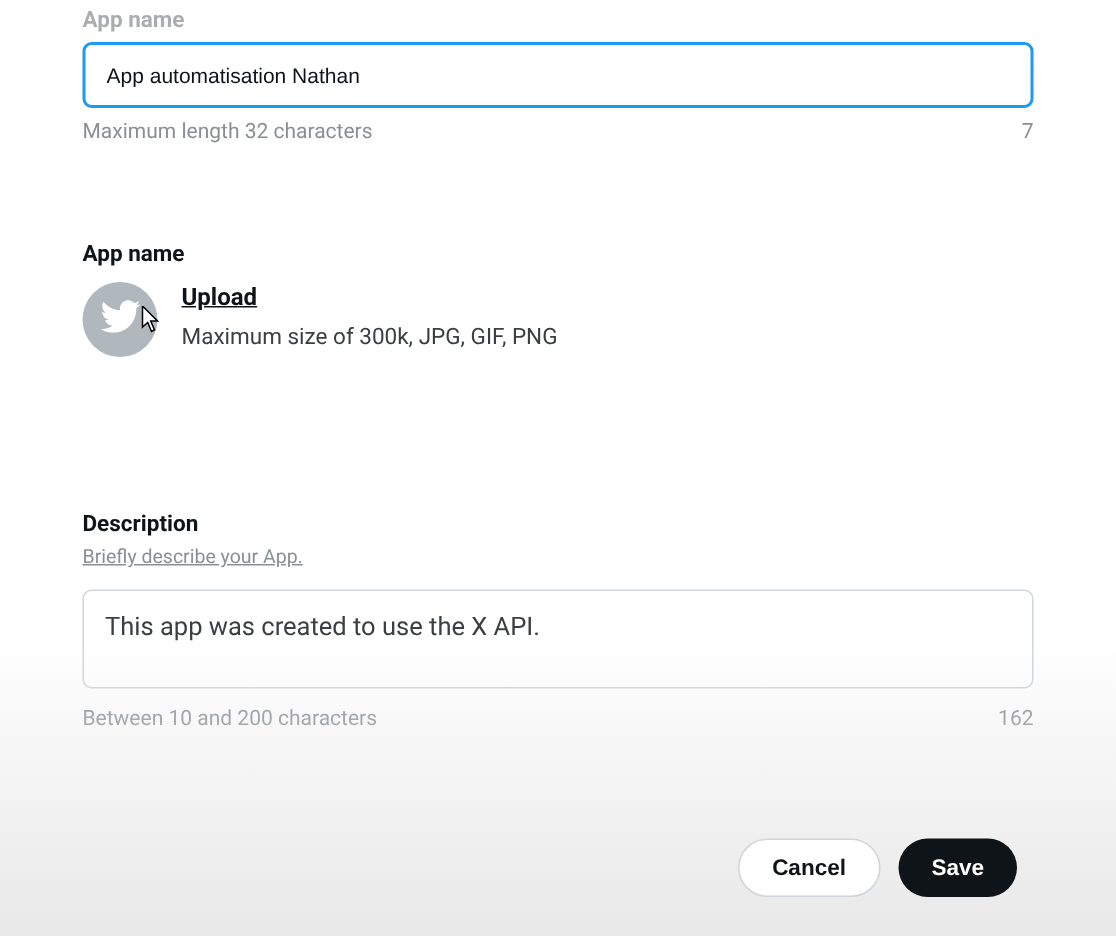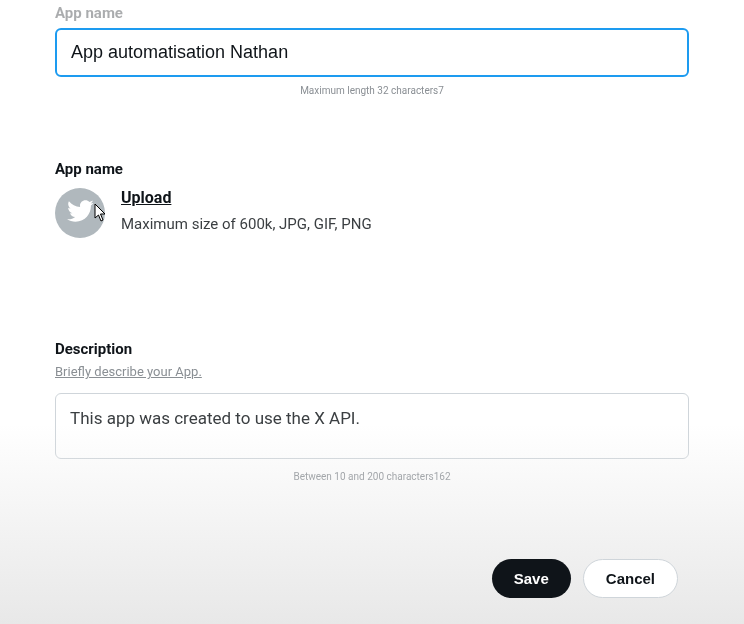--- a/index.html
+++ b/index.html
@@ -27,30 +27,30 @@
     }
     .field-label.cutoff {
       margin-top: -6px;
       opacity: 0.35;
     }
     .input-name {
       width: 100%;
       border: 2px solid #1d9bf0;
       border-radius: 6px;
       padding: 12px 14px;
-      font-size: 18px;
+      font-size: 14px;
       color: #0f1419;
       outline: none;
       background: #fff;
     }
     .helper-row {
       display: flex;
-      justify-content: center;
+      justify-content: space-between;
       margin-top: 8px;
-      font-size: 10px;
+      font-size: 14px;
       color: #8a8f94;
     }
     .section {
       margin-top: 64px;
     }
     .icon-row {
       display: flex;
       align-items: flex-start;
       gap: 16px;
       margin-top: 10px;
@@ -174,40 +174,40 @@
     <div class="icon-row">
       <div class="icon-circle">
         <span>
           <svg viewBox="0 0 24 24">
               <path d="M23.643 4.937c-.835.37-1.732.62-2.675.733.962-.576 1.7-1.49 2.048-2.578-.9.534-1.897.922-2.958 1.13-.85-.904-2.06-1.47-3.4-1.47-2.572 0-4.658 2.086-4.658 4.66 0 .364.042.718.12 1.06-3.873-.195-7.304-2.05-9.602-4.868-.4.69-.63 1.49-.63 2.342 0 1.616.823 3.043 2.072 3.878-.764-.025-1.482-.234-2.11-.583v.06c0 2.257 1.605 4.14 3.737 4.568-.392.106-.803.162-1.227.162-.3 0-.593-.028-.877-.082.593 1.85 2.313 3.198 4.352 3.234-1.595 1.25-3.604 1.995-5.786 1.995-.376 0-.747-.022-1.112-.065 2.062 1.323 4.51 2.093 7.14 2.093 8.57 0 13.255-7.098 13.255-13.254 0-.2-.005-.402-.014-.602.91-.658 1.7-1.477 2.323-2.41z"></path>
             </svg>
         </span>
       </div>
       <div class="upload-col">
         <span class="upload-link">Upload</span>
-        <span class="upload-hint">Maximum size of 600k, JPG, GIF, PNG</span>
+        <span class="upload-hint">Maximum size of 300k, JPG, GIF, PNG</span>
       </div>
     </div>
   </div>
 
   <div class="desc-section">
     <div class="field-label">Description</div>
     <div class="sub-label">Briefly describe your App.</div>
     <textarea class="desc-textarea" style="">This app was created to use the X API.</textarea>
     <div class="helper-row">
       <span>Between 10 and 200 characters</span>
       <span>162</span>
     </div>
   </div>
 </div>
 
 <div class="fade"></div>
 
 <div class="button-row">
+  <button class="btn btn-cancel">Cancel</button>
   <button class="btn btn-save">Save</button>
-  <button class="btn btn-cancel">Cancel</button>
 </div>
 
 <div class="cursor">
   <svg viewBox="0 0 12 18">
     <path d="M0 0 L0 14 L3.5 11 L6 17 L8 16 L5.5 10 L10 10 Z" fill="#fff" stroke="#000" stroke-width="1"></path>
   </svg>
 </div>
 
 </body></html>

